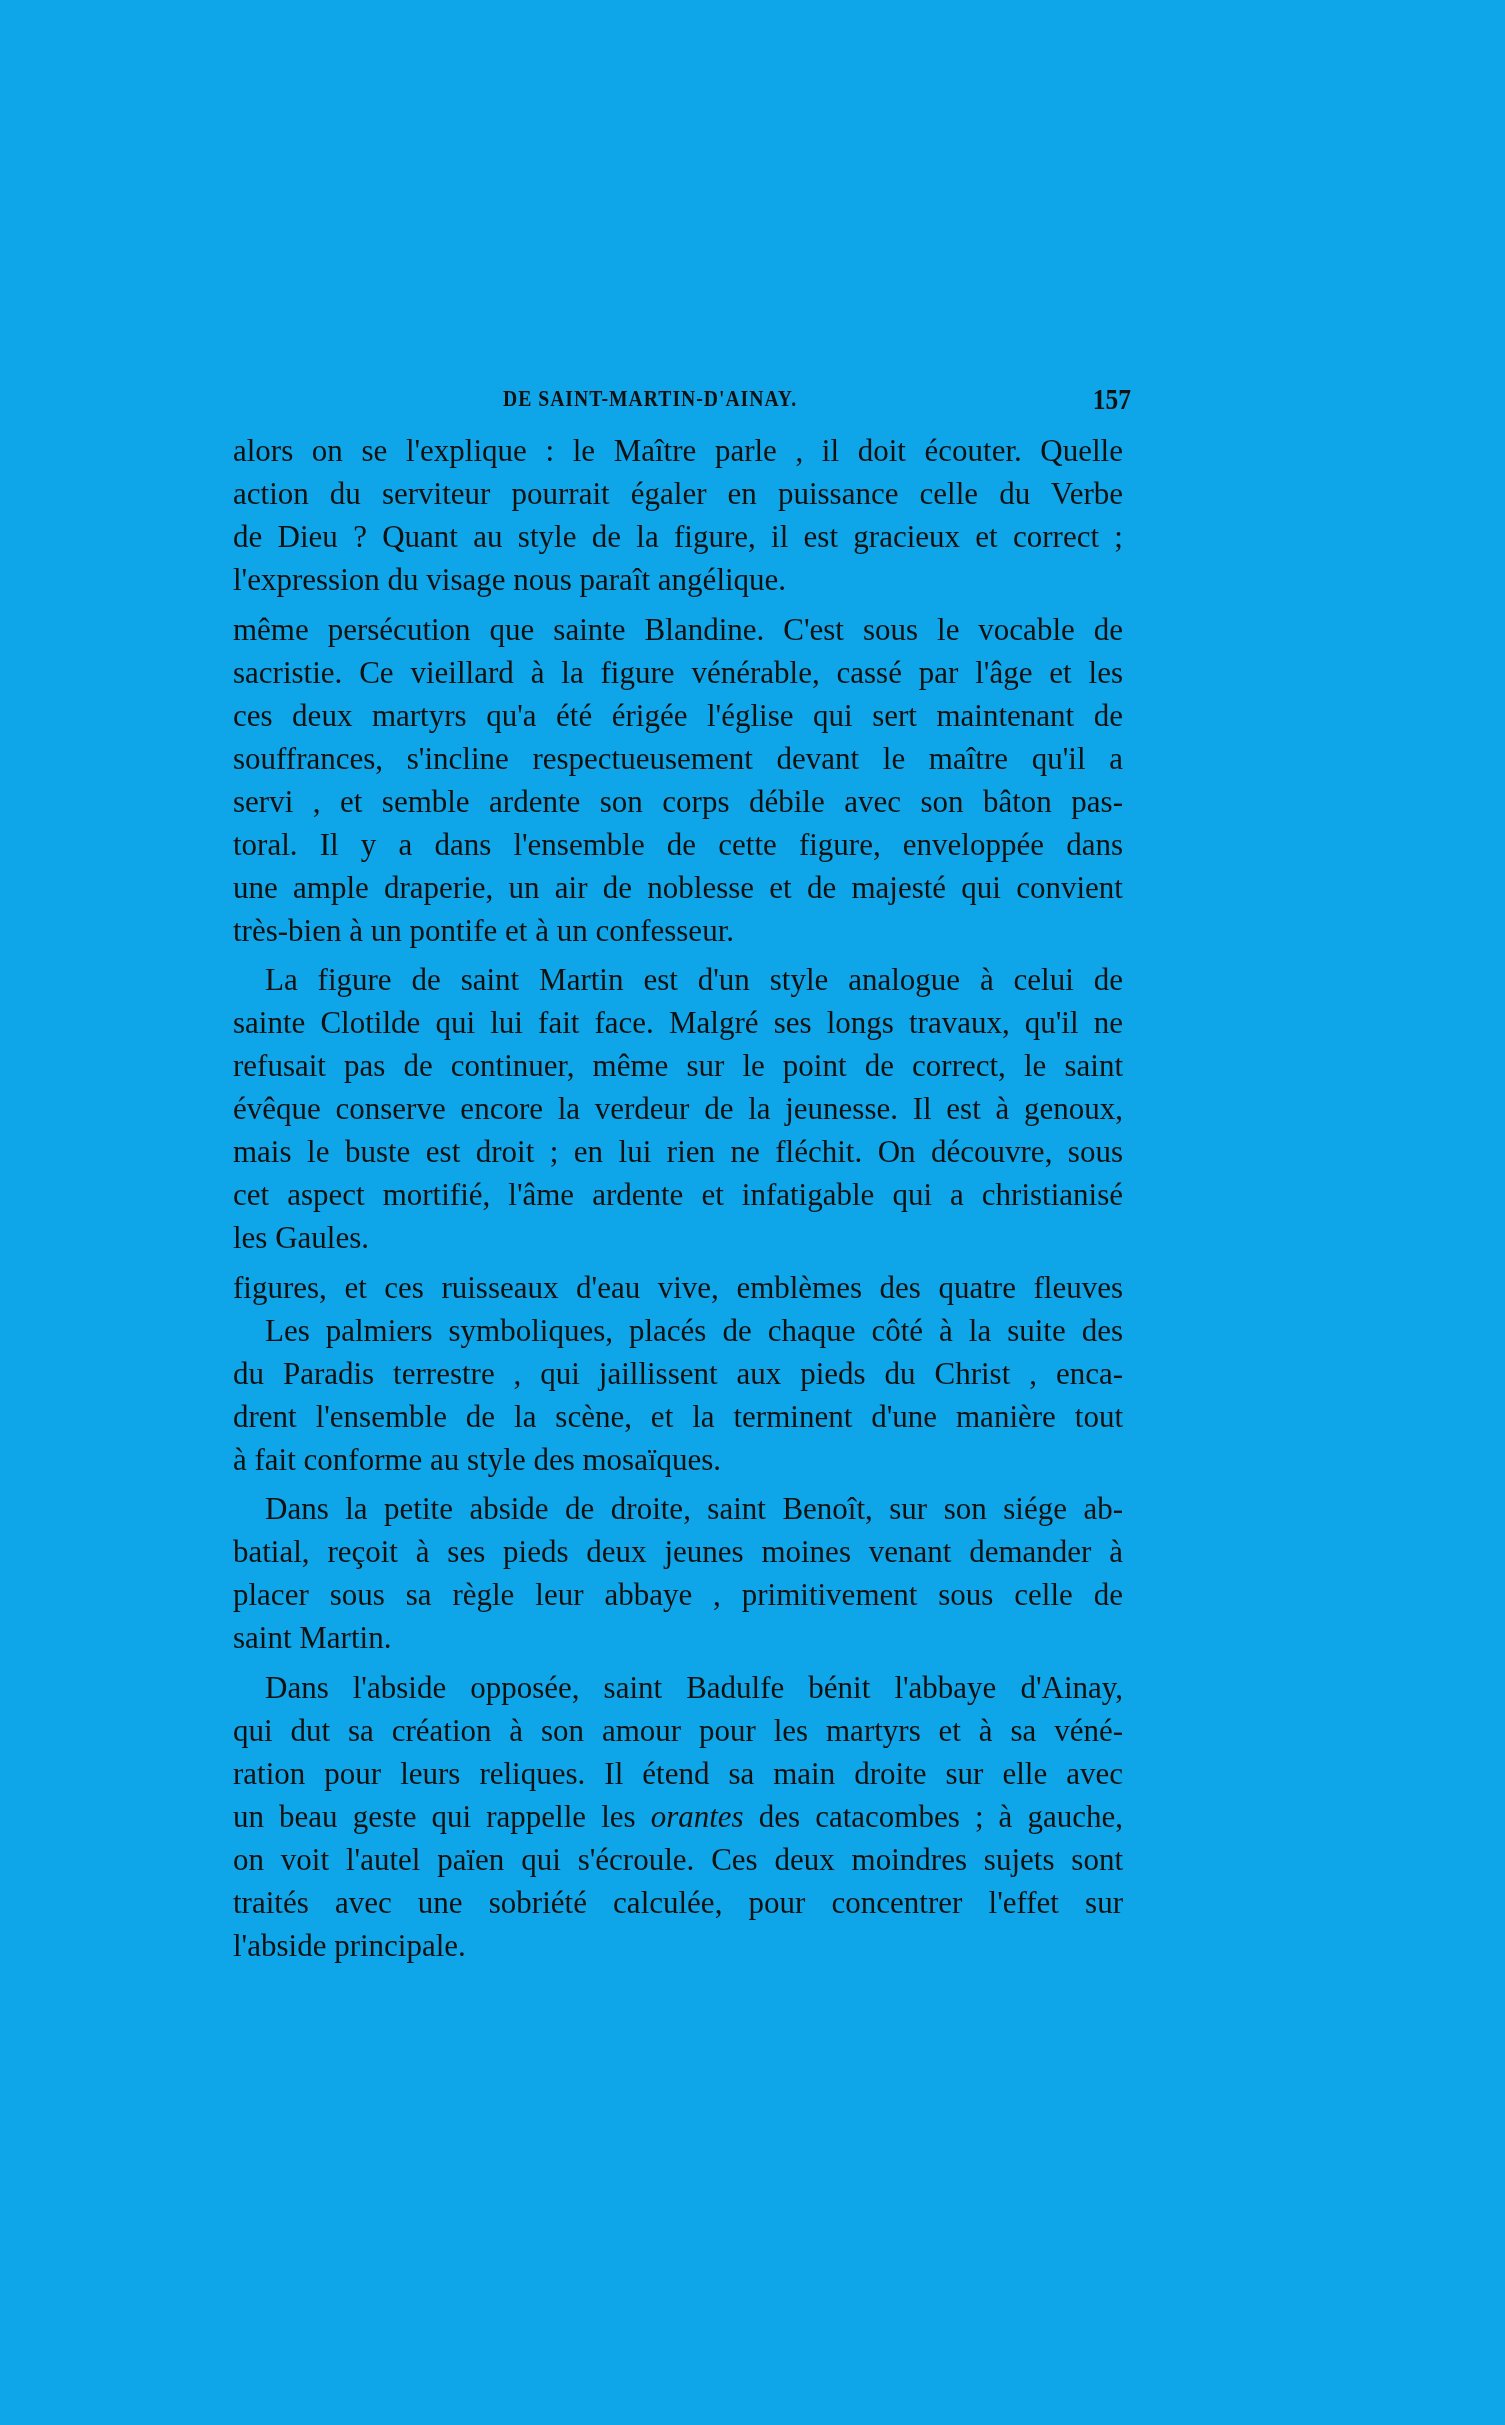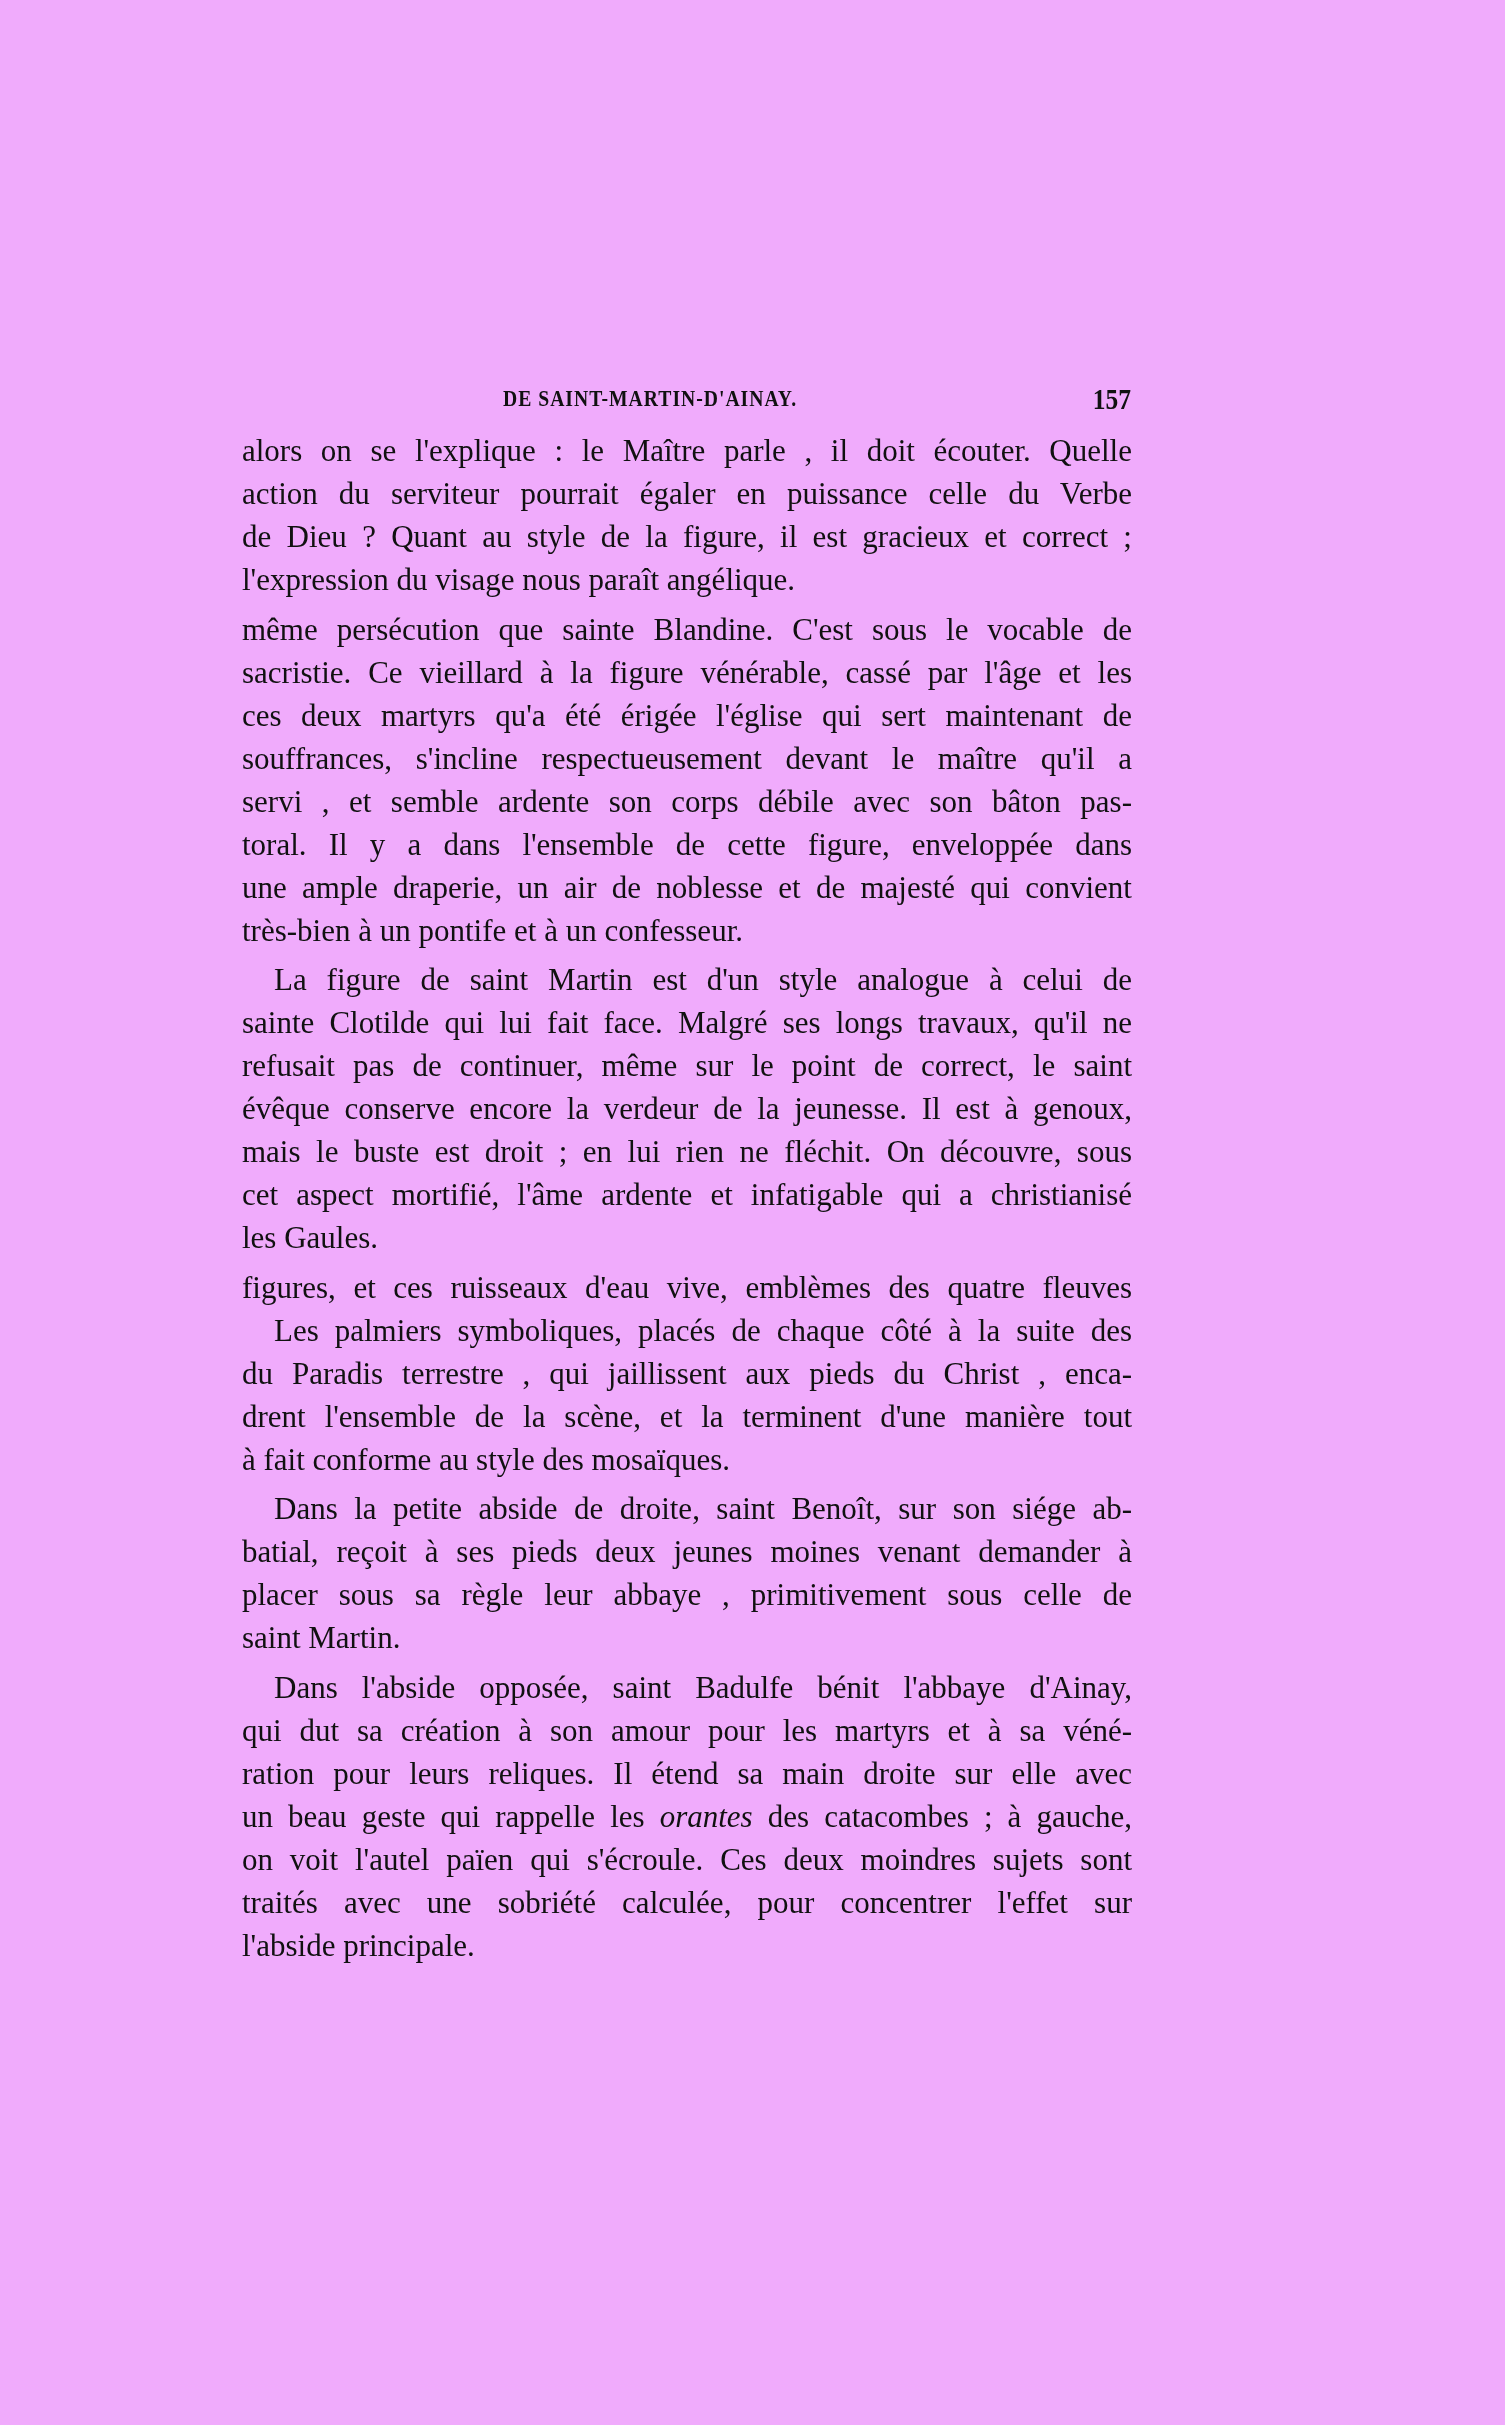--- a/index.html
+++ b/index.html
@@ -13,21 +13,21 @@
     position: relative;
     overflow: hidden;
     font-family: "Liberation Serif", "DejaVu Serif", serif;
     color: #111111;
   }
   .page {
     position: absolute;
     left: 0; top: 0;
     width: 1505px;
     height: 2426px;
-    background: #f0abfc;
+    background: #0ea5e9;
   }
   .running-head {
     position: absolute;
     top: 380px;
     left: 243px;
     width: 890px;
     height: 33px;
   }
   .running-title {
     position: absolute;
@@ -45,21 +45,21 @@
     right: 1.7px;
     top: 1.7px;
     font-size: 30px;
     font-weight: bold;
     transform: scaleX(0.85);
     transform-origin: right center;
   }
   .body-text {
     position: absolute;
     top: 429px;
-    left: 242px;
+    left: 233px;
     width: 890px;
   }
   .para {
     margin: 0 0 6.6px 0;
   }
   .line {
     display: block;
     height: 43px;
     line-height: 43px;
     font-size: 31px;

